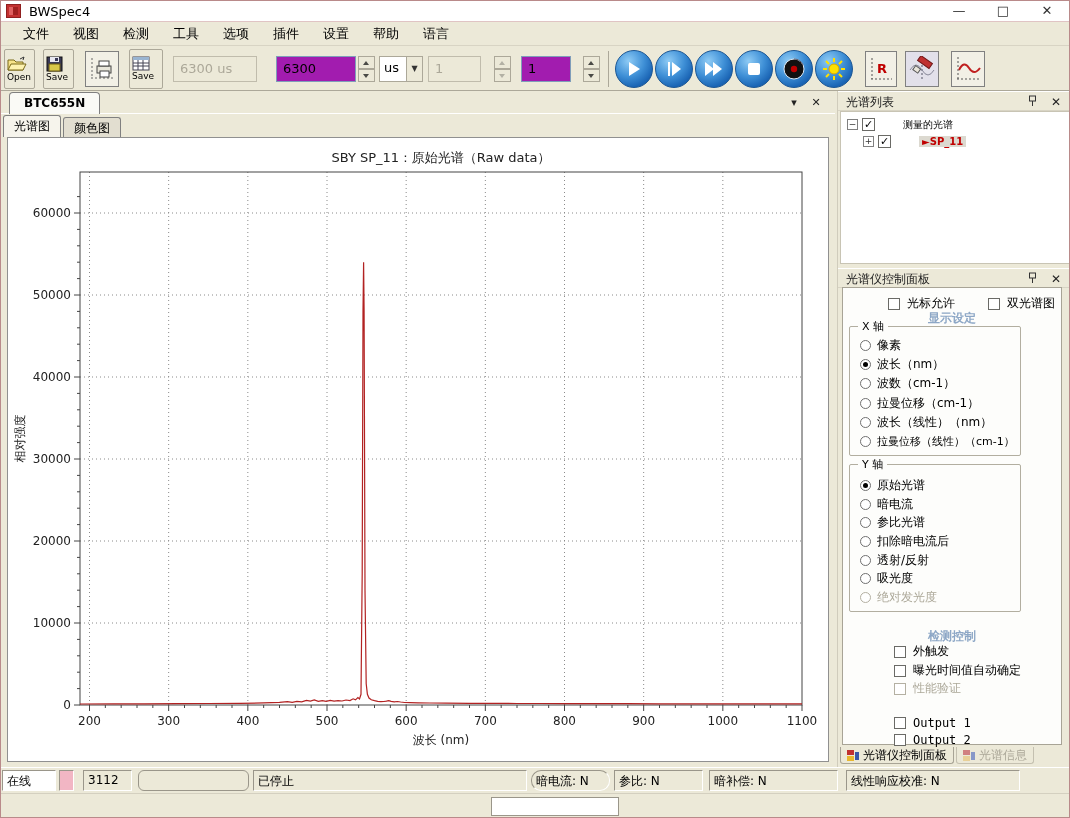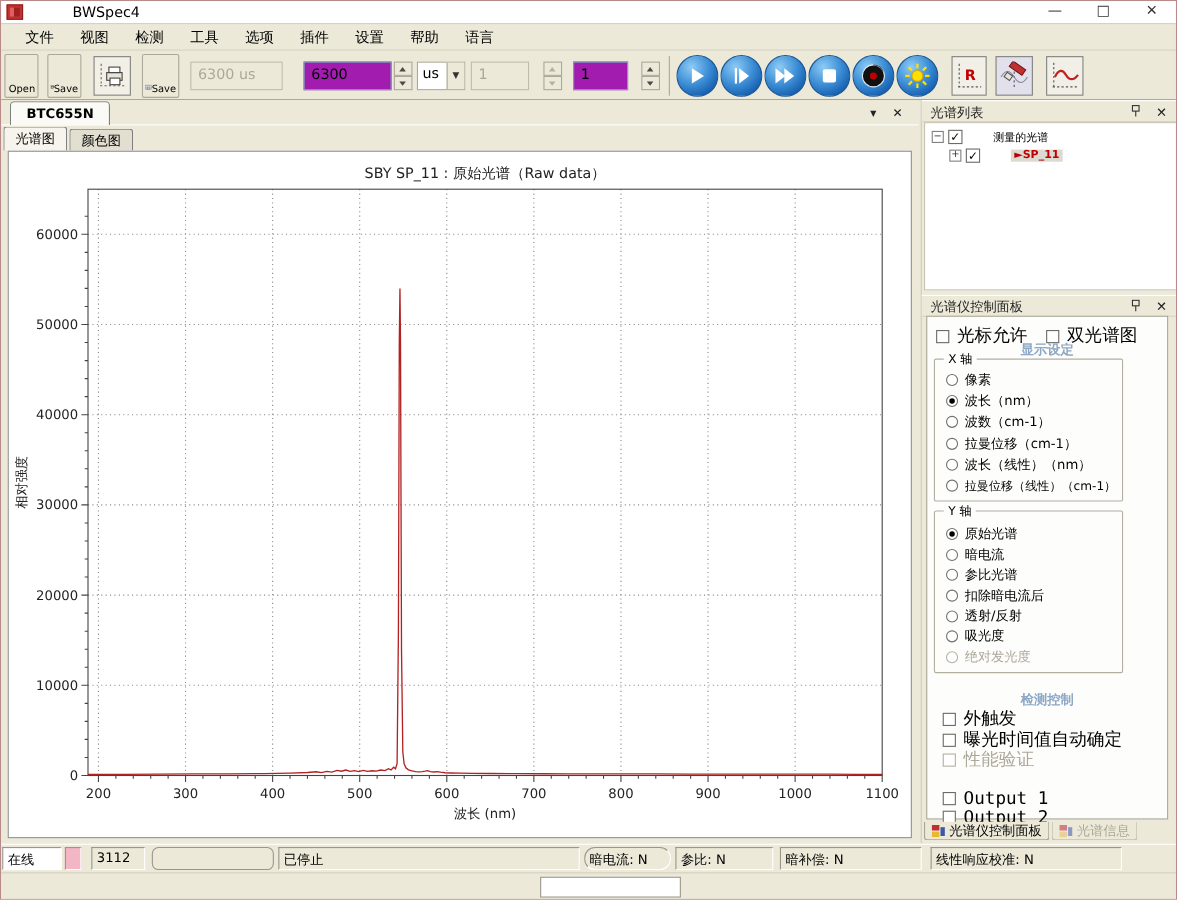--- a/index.html
+++ b/index.html
@@ -4,31 +4,31 @@
 <style>
   * { margin:0; padding:0; box-sizing:border-box; }
   html,body { background:#d8d4c8; }
   body { font-family:"DejaVu Sans","Liberation Sans",sans-serif; font-size:12px; color:#000; }
   .app { position:relative; width:1070px; height:818px; background:#ece9d8; border:1px solid #b98a8a; overflow:hidden; }
 
   
   .titlebar { position:absolute; left:0; top:0; width:100%; height:21px; background:#fff; border-bottom:1px solid #e0c4c4; }
   .app-icon { position:absolute; left:5px; top:3px; width:15px; height:14px; background:#c23030; border:1px solid #8f1f1f; }
   .app-icon::after { content:""; position:absolute; left:2px; top:2px; width:9px; height:8px; background:linear-gradient(90deg,#e06060 40%,#a02020 40%); }
-  .title-text { position:absolute; left:28px; top:3px; font-size:13px;margin-left:37px; }
+  .title-text { position:absolute; left:28px; top:3px; font-size:13px; }
   .win-btn { position:absolute; top:0; width:44px; height:21px; text-align:center; line-height:20px; font-size:13px; color:#333; }
   .win-min { right:88px; } .win-max { right:44px; } .win-close { right:0; }
 
   
   .menubar { position:absolute; left:0; top:22px; width:100%; height:23px; background:#ece9d8; border-bottom:1px solid #d8d4c4; display:flex; align-items:center; padding-left:10px; }
   .menu-item { padding:2px 12px; font-size:13px; }
 
   
   .toolbar { position:absolute; left:0; top:46px; width:100%; height:44px; background:#ece9d8; border-bottom:1px solid #aca899; display:flex; align-items:center; }
-  .tb-btn { height:40px; background:#ece9d8; border:1px solid #aca899; border-radius:2px; display:flex; flex-direction:row; align-items:flex-end; justify-content:center; font-size:9px; line-height:10px; padding:1px 2px; }
+  .tb-btn { height:40px; background:#ece9d8; border:1px solid #aca899; border-radius:2px; display:flex; flex-direction:column; align-items:flex-start; justify-content:center; font-size:9px; line-height:10px; padding:1px 2px; }
   .tb-sq { width:34px; height:36px; background:#f2f0e6; border:1px solid #808080; display:flex; align-items:center; justify-content:center; }
   .tb-input { height:26px; border:1px solid #7f9db9; background:#a21caf; font-size:13px; padding:2px 6px; font-family:"DejaVu Sans",sans-serif; }
   .tb-input.disabled { background:#ece9d8; color:#aca899; border-color:#c0bcac; }
   .spin { width:17px; height:26px; display:flex; flex-direction:column; }
   .spin div { flex:1; border:1px solid #aca899; background:#ece9d8; position:relative; }
   .spin div::after { content:""; position:absolute; left:4px; border-left:3px solid transparent; border-right:3px solid transparent; }
   .spin .up::after { top:4px; border-bottom:4px solid #4a4a46; }
   .spin .dn::after { top:4px; border-top:4px solid #4a4a46; }
   .spin.disabled div::after { opacity:.35; }
   .dd { height:26px; width:44px; border:1px solid #aca899; background:#fff; display:flex; }
@@ -54,21 +54,21 @@
   .spectra-content { position:absolute; left:2px; top:20px; width:230px; height:153px; background:#fff; border:1px solid #c8c4b4; }
   .tree-row { position:absolute; height:17px; display:flex; align-items:center; }
   .exp { width:11px; height:11px; border:1px solid #808080; background:#fff; font-size:9px; line-height:9px; text-align:center; color:#333; margin-right:4px; }
   .chk { width:13px; height:13px; border:1px solid #6a6a66; background:#fff; font-size:11px; line-height:11px; text-align:center; font-weight:bold; margin-right:5px; }
   .chk.small { width:12px; height:12px; }
   .chk.disabled { border-color:#b4b0a2; }
   .tree-label { font-size:10px;margin-left:23px; }
   .sp-item { background:#dcd9d0; color:#c00000; font-weight:bold; padding:0 3px; }
 
   .ctl-content { position:absolute; left:4px; top:196px; width:220px; height:458px; background:#fdfdfb; border:1px solid #a8a496; }
-  .chk-row { position:absolute; display:flex; align-items:center; font-size:16px; }
+  .chk-row { position:absolute; display:flex; align-items:center; font-size:12px;margin-left:37px; }
   .chk-row .lbl { margin-left:2px; }
   .chk-row.disabled .lbl { color:#aca899; }
   .section-lbl { position:absolute; width:100%; text-align:center; color:#8da7c6; font-weight:bold; font-size:12px; }
   .groupbox { position:absolute; border:1px solid #b2aea0; border-radius:2px; }
   .gb-title { position:absolute; left:8px; top:-8px; background:#fdfdfb; padding:0 4px; font-size:11px; }
   .opt { position:absolute; left:10px; display:flex; align-items:center; font-size:12px; }
   .radio { width:11px; height:11px; border:1px solid #707070; border-radius:50%; background:#fff; margin-right:6px; position:relative; }
   .radio.sel::after { content:""; position:absolute; left:2px; top:2px; width:5px; height:5px; border-radius:50%; background:#000; }
   .opt.disabled .radio { border-color:#b4b0a2; }
   .opt.disabled span:last-child { color:#aca899; }

